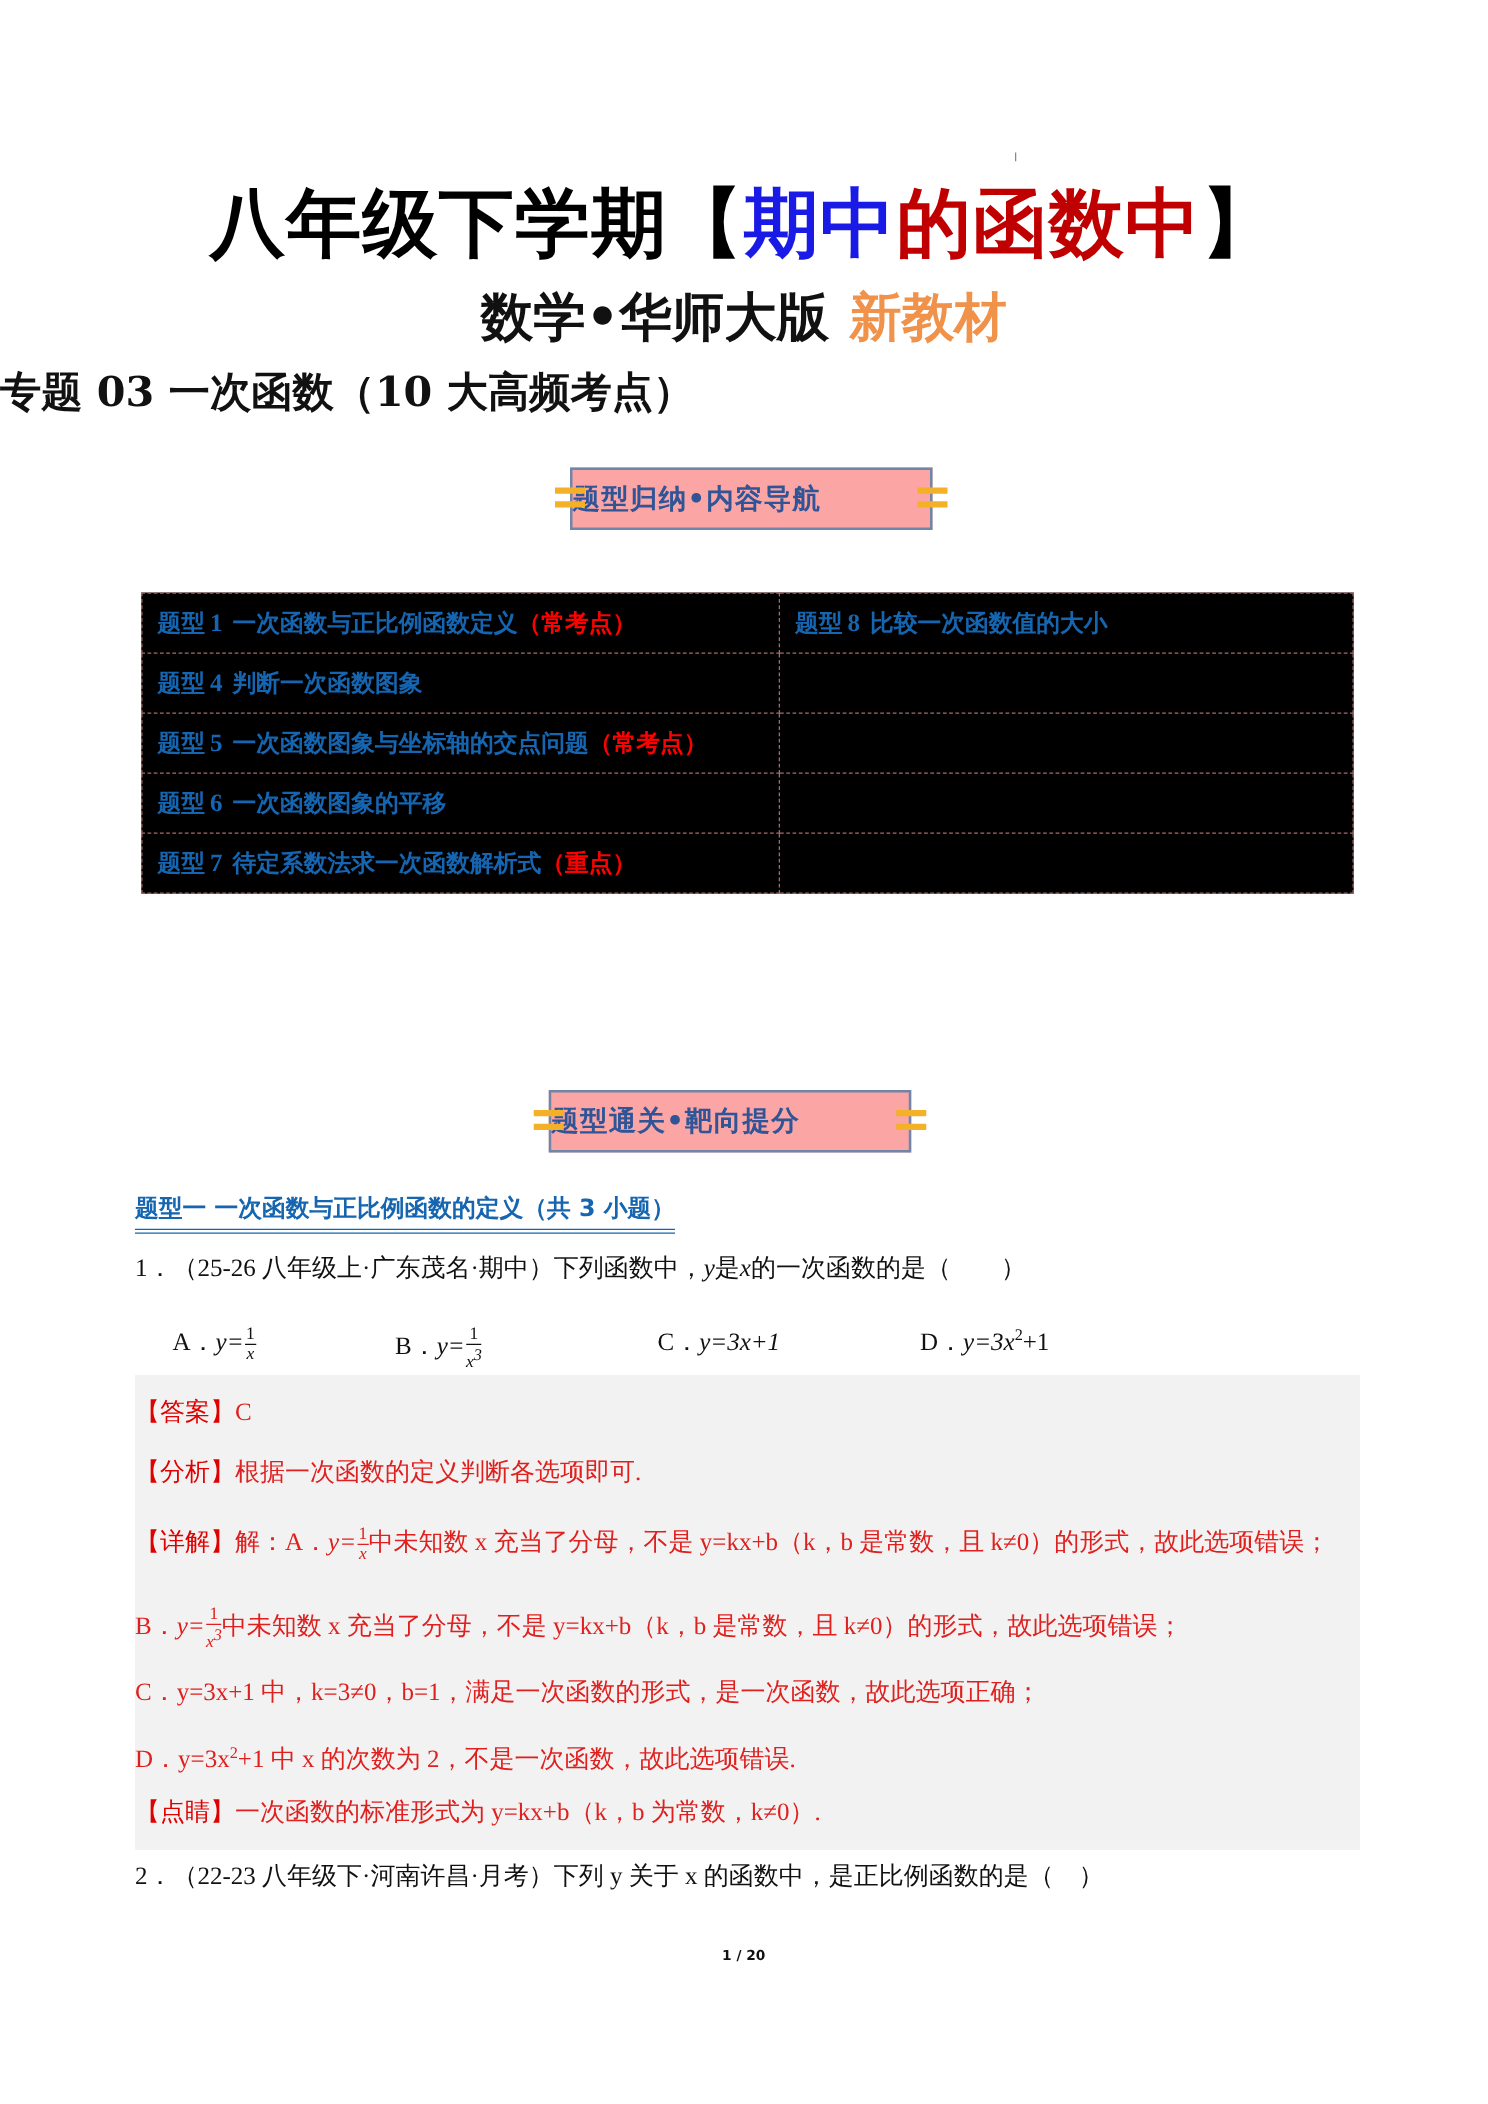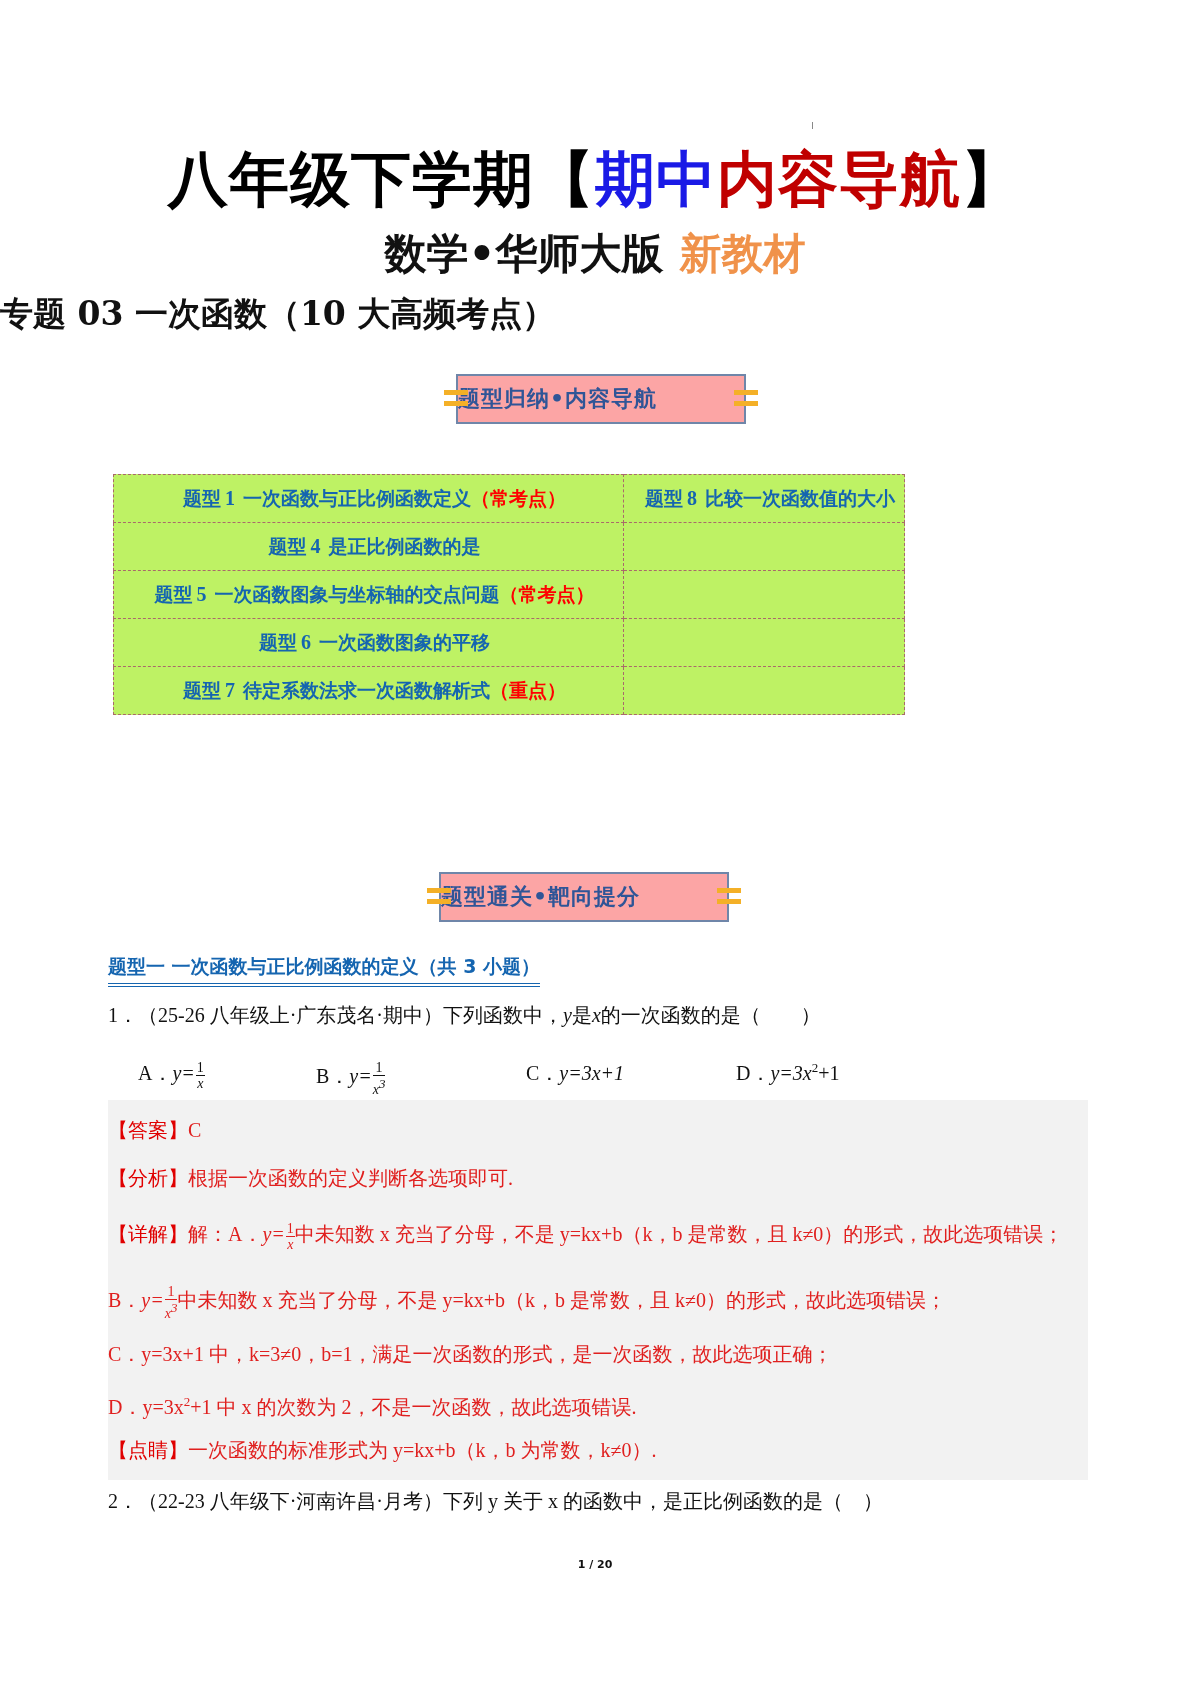--- a/index.html
+++ b/index.html
@@ -27,22 +27,22 @@
     box-sizing: border-box; display: flex; align-items: center; justify-content: flex-start;
     font-family: "DejaVu Sans", "Liberation Sans", sans-serif; font-weight: bold; font-size: 22px;
     color: #2f5597; letter-spacing: 1px; }
   .banner .deco { position: absolute; top: 14px; width: 24px; height: 18px; }
   .banner .deco::before, .banner .deco::after { content: ""; position: absolute; left: 0; width: 24px; height: 5px; background: #f4b027; }
   .banner .deco::before { top: 0; }
   .banner .deco::after { top: 11px; }
   .banner .deco.left { left: -14px; }
   .banner .deco.right { right: -14px; }
 
-  .toc { position: absolute; left: 113px; top: 474px; width: 792px; border-collapse: collapse;
-    background: #bef264; text-align: center; }
+  .toc { position: absolute; left: 113px; top: 474px; width: 970px; border-collapse: collapse;
+    background: #000000; }
   .toc td { border: 1.5px dashed #a96a6a; height: 47px; padding: 0 0 0 12px; vertical-align: middle;
     font-family: "DejaVu Sans", "Liberation Sans", sans-serif; font-weight: bold; font-size: 19px;
     color: #1565b0; white-space: nowrap; }
   .toc td.left { width: 497px; }
   .toc .num { font-family: "Liberation Serif", serif; font-size: 20px; margin: 0 8px 0 4px; }
   .toc .tag { color: #ff0000; }
 
   .section-head { position: absolute; left: 108px; top: 954px;
     font-family: "DejaVu Sans", "Liberation Sans", sans-serif; font-weight: bold; font-size: 19px;
     color: #1565b0; padding-bottom: 3px; border-bottom: 4px double #1565b0; }
@@ -63,21 +63,21 @@
 
   .page-num { position: absolute; left: 0; top: 1558px; width: 1190px; text-align: center;
     font-family: "DejaVu Sans", "Liberation Sans", sans-serif; font-weight: bold; font-size: 11px; color: #111; }
 </style>
 </head>
 <body>
 
 <div class="tick-mark"></div>
 
 <div class="main-title">
-  <span>八年级下学期【</span><span class="blue">期中</span><span class="red">内容导航</span><span>】</span>
+  <span>八年级下学期【</span><span class="blue">期中</span><span class="red">的函数中</span><span>】</span>
 </div>
 
 <div class="sub-title">
   <span>数学•华师大版</span><span class="orange">新教材</span>
 </div>
 
 <div class="topic-title">专题 03  一次函数（10 大高频考点）</div>
 
 <div class="banner" style="left:456px; top:374px; width:290px;">
   <span class="deco left"></span>
@@ -85,21 +85,21 @@
   <span class="deco right"></span>
 </div>
 
 <table class="toc">
   <tbody>
     <tr>
       <td class="left"><span>题型</span><span class="num">1</span><span>一次函数与正比例函数定义</span><span class="tag">（常考点）</span></td>
       <td><span>题型</span><span class="num">8</span><span>比较一次函数值的大小</span><span class="tag"></span></td>
     </tr>
     <tr>
-      <td class="left"><span>题型</span><span class="num">4</span><span>是正比例函数的是</span><span class="tag"></span></td>
+      <td class="left"><span>题型</span><span class="num">4</span><span>判断一次函数图象</span><span class="tag"></span></td>
       <td></td>
     </tr>
     <tr>
       <td class="left"><span>题型</span><span class="num">5</span><span>一次函数图象与坐标轴的交点问题</span><span class="tag">（常考点）</span></td>
       <td></td>
     </tr>
     <tr>
       <td class="left"><span>题型</span><span class="num">6</span><span>一次函数图象的平移</span><span class="tag"></span></td>
       <td></td>
     </tr>

